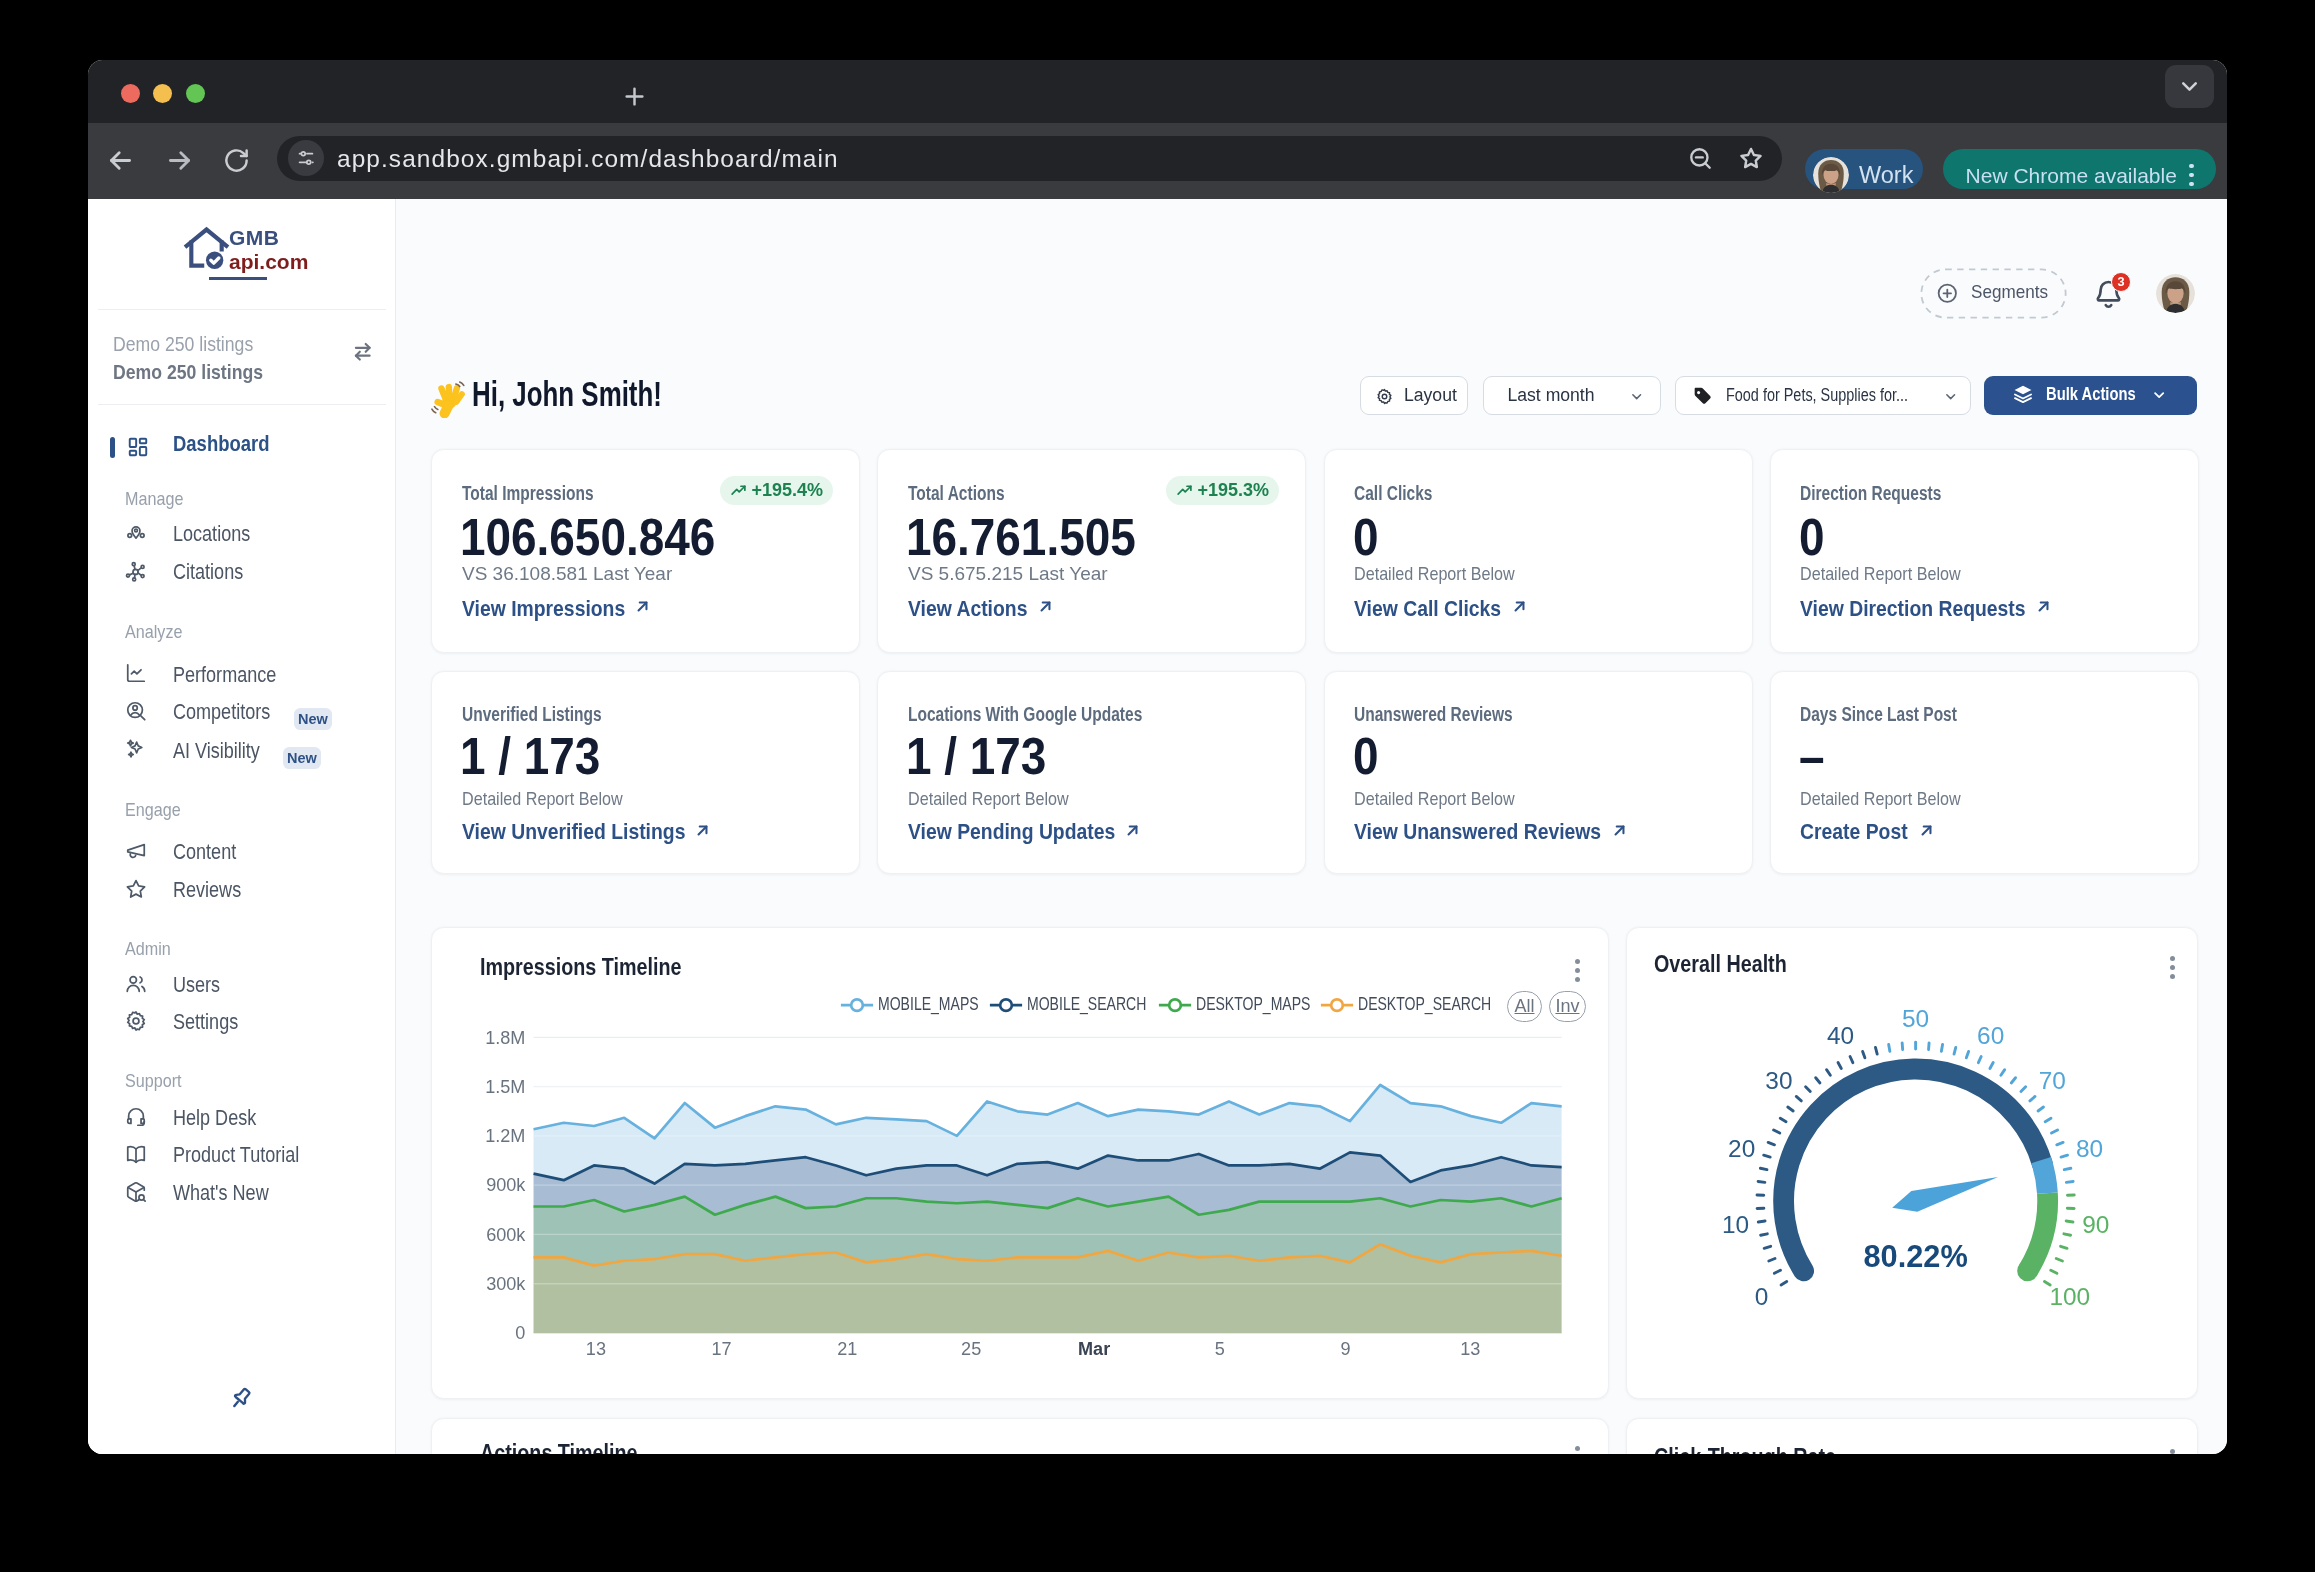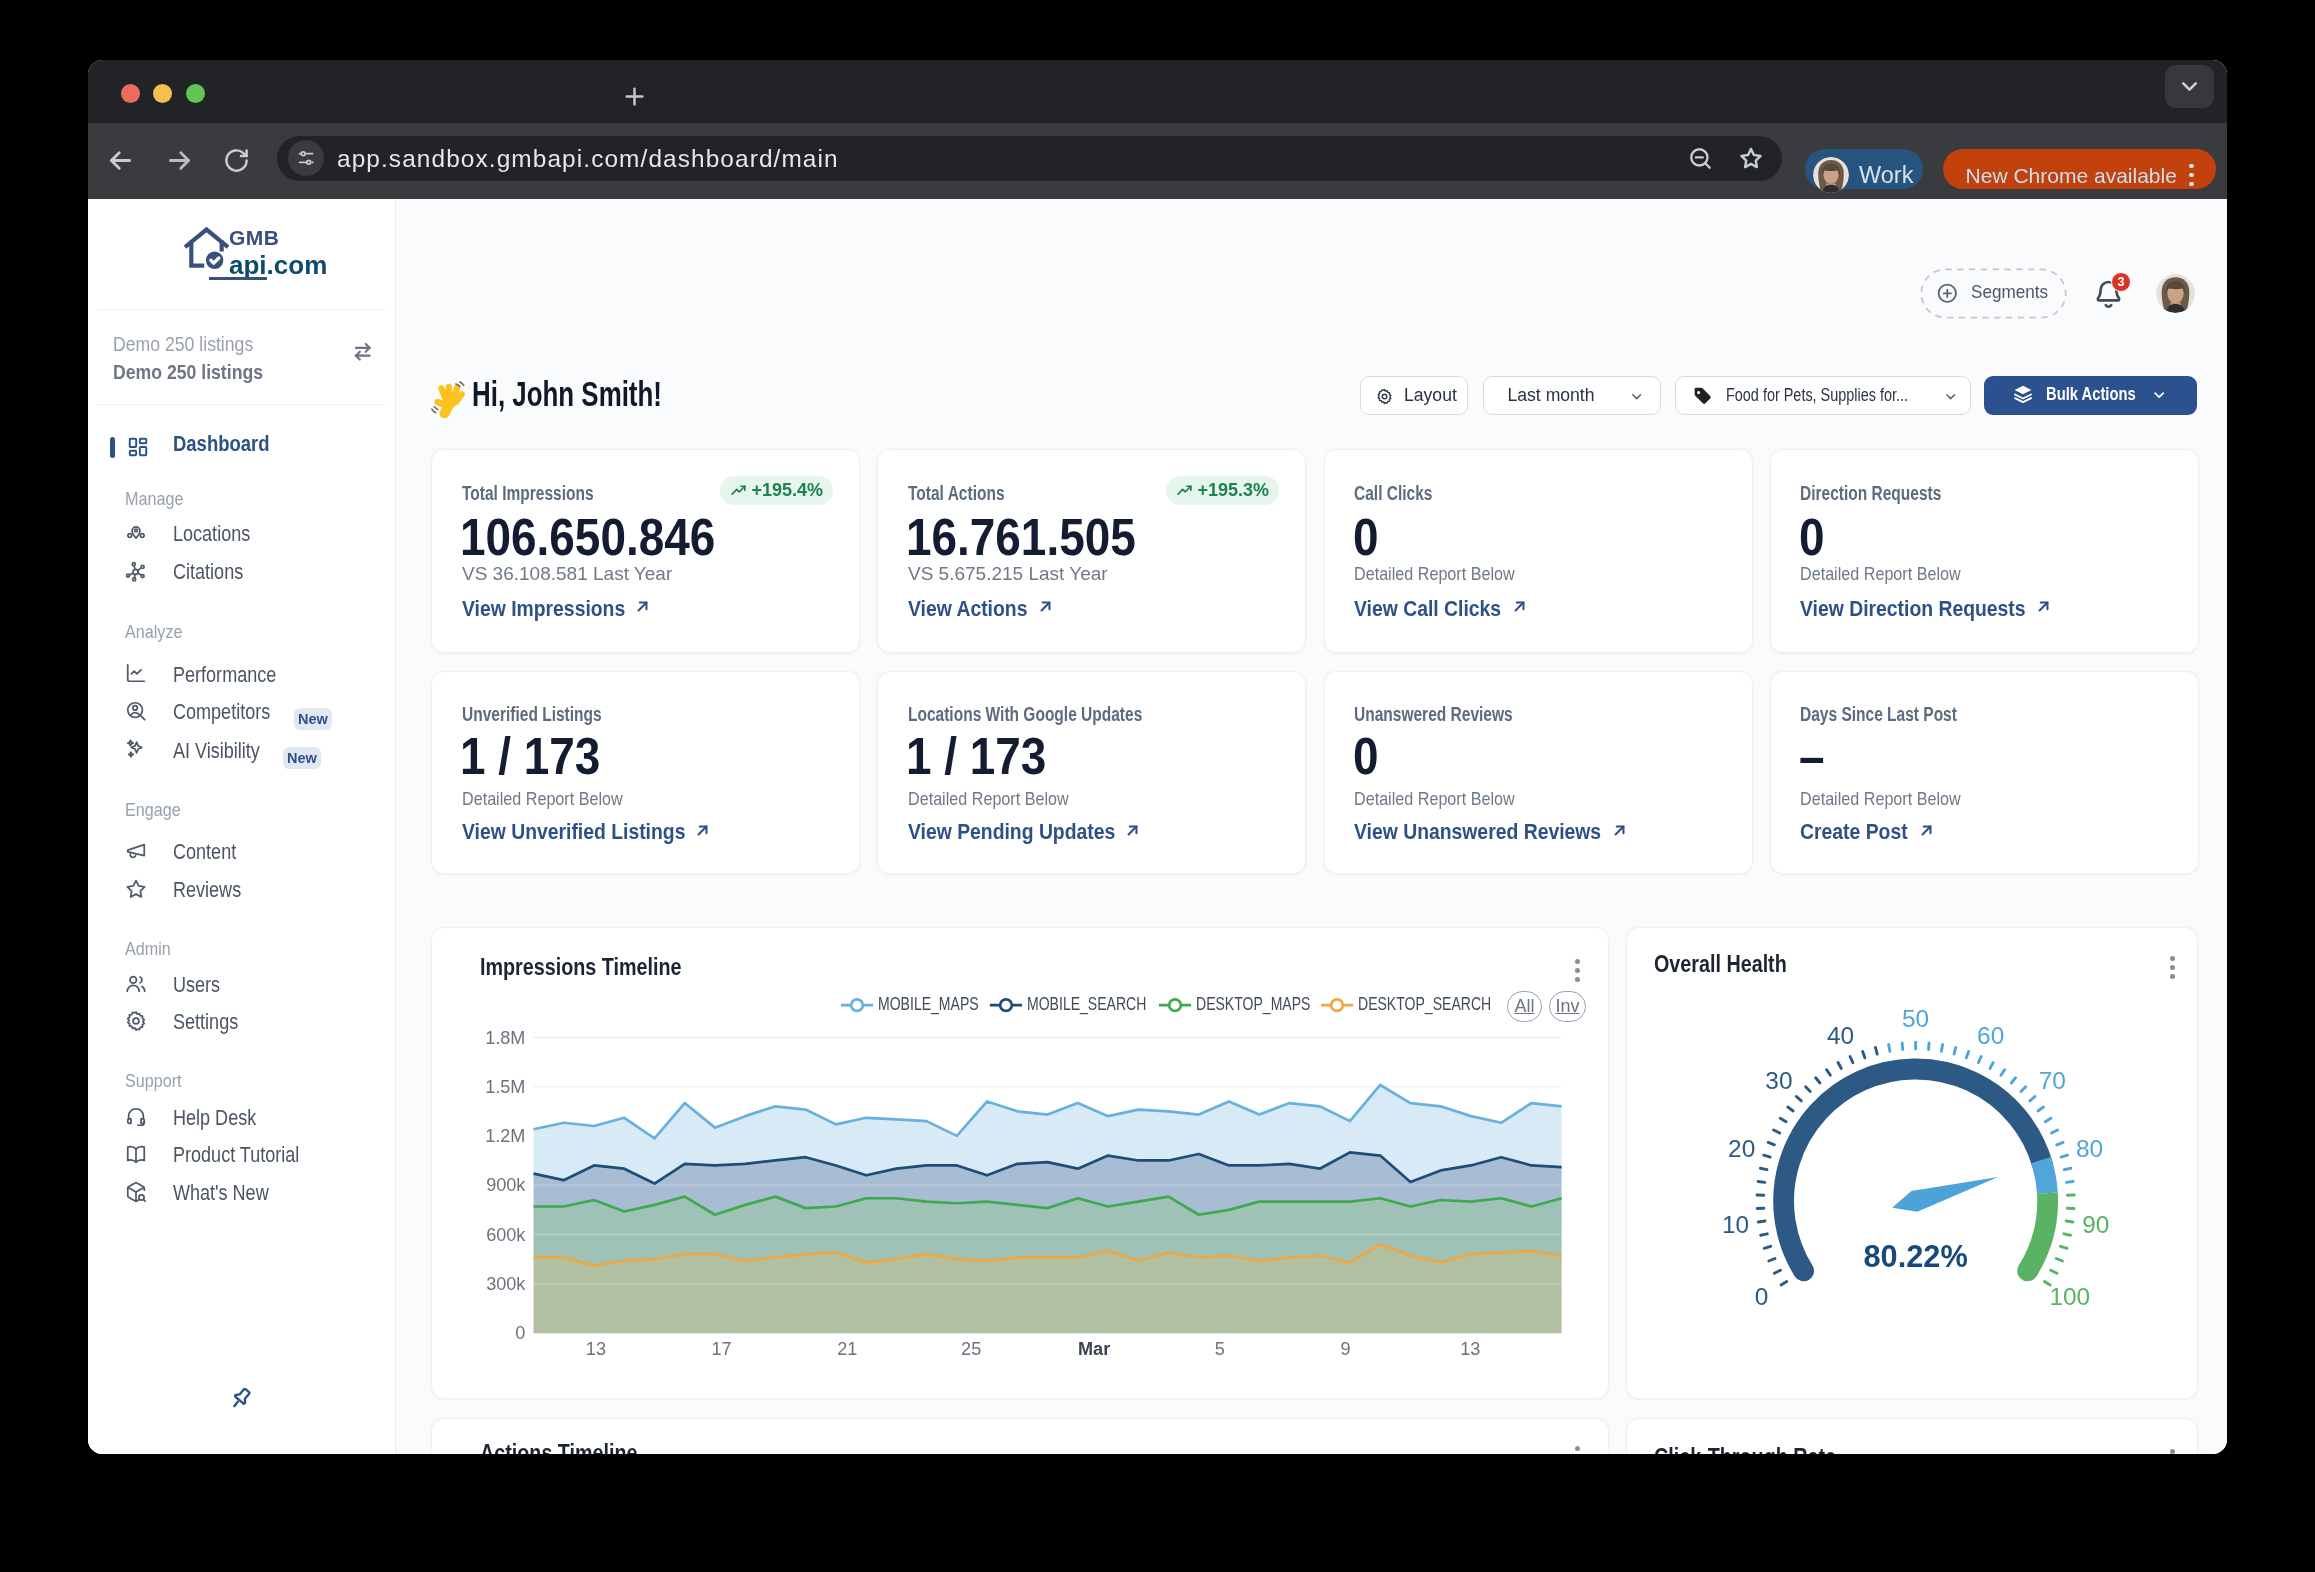--- a/index.html
+++ b/index.html
@@ -88,41 +88,41 @@
 <rect width="48" height="48" fill="#e6e1da"></rect>
 <path d="M7 22c0-12 7.5-18 17-18s17 6 17 18c0 10-2 19-4 24H11c-2-5-4-14-4-24Z" fill="#6b5a46"></path>
 <ellipse cx="24" cy="24" rx="10" ry="12" fill="#cba287"></ellipse>
 <path d="M24 36c3.5 0 6.5-1.5 6.5-1.5L30 41H18l-.5-6.5S20.5 36 24 36Z" fill="#bf977d"></path>
 <path d="M12 48c1.5-8 6-11 12-11s10.5 3 12 11Z" fill="#2e2e30"></path>
 <path d="M12 25c-1-9 3-16 12-16s13 7 12 16c-1-4-2-6-4-7.5-2 1.5-14 1.5-16 0-2 1.5-3 3.5-4 7.5Z" fill="#59483a"></path>
 </g>
           </svg></div>
       <span style="position:absolute;left:54px;font-size:23.5px;color:#d3e2f0;top:12.7px">Work</span>
     </div>
-    <div class="chip" style="left:1855px;width:273px;background:#c2410c">
+    <div class="chip" style="left:1855px;width:273px;background:#0f766e">
       <span style="position:absolute;left:22.6px;top:14.5px;font-size:21px;color:#c9dff2;white-space:nowrap">New Chrome available</span>
       <div style="position:absolute;left:246px;top:14.5px">
         <div style="width:4.5px;height:4.5px;border-radius:50%;background:#cfe3f3;margin-bottom:4.5px"></div>
         <div style="width:4.5px;height:4.5px;border-radius:50%;background:#cfe3f3;margin-bottom:4.5px"></div>
         <div style="width:4.5px;height:4.5px;border-radius:50%;background:#cfe3f3"></div>
       </div>
     </div>
   </div>
 
   <div class="app">
     <div class="sidebar">
       <div style="position:absolute;left:95px;top:25px"><svg width="47" height="49" viewBox="0 0 26 27" fill="none" stroke="#3b4f7e" stroke-width="2.3" stroke-linecap="square">
             <path d="M2 12 13 3l11 9"></path>
             <path d="M4.6 10.2V23h6"></path>
             <path d="M21.4 10.2V14"></path>
             <circle cx="17.5" cy="20" r="4.8" fill="#3b4f7e" stroke="none"></circle>
             <path d="m15.4 20 1.6 1.6 2.8-2.8" stroke="#fff" stroke-width="1.9" stroke-linecap="round" stroke-linejoin="round"></path>
           </svg></div>
       <div style="position:absolute;left:141px;top:27px;font-size:21px;font-weight:bold;color:#3b4f7e;letter-spacing:0.5px">GMB</div>
-      <div style="position:absolute;left:141px;top:51px;font-size:26px;font-weight:bold;color:#0c4a6e">api.com</div>
+      <div style="position:absolute;left:141px;top:51px;font-size:21px;font-weight:bold;color:#7f1d1d">api.com</div>
       <div style="position:absolute;left:121px;top:78px;width:58px;height:3.2px;background:#3b4f7e"></div>
       <div style="position:absolute;left:10px;top:110px;width:288px;height:1.4px;background:#eceef1"></div>
       <div style="position:absolute;left:25px;top:133px;font-size:21px;color:#99a1ac;transform:scaleX(.84);transform-origin:0 50%;white-space:nowrap">Demo 250 listings</div>
       <div style="position:absolute;left:25px;top:161px;font-size:21px;font-weight:600;color:#6e7683;transform:scaleX(.84);transform-origin:0 50%;white-space:nowrap">Demo 250 listings</div>
       <svg width="23.5" height="23.5" viewBox="0 0 24 24" fill="none" stroke="#6b7280" stroke-width="2.2" stroke-linecap="round" stroke-linejoin="round" style="position:absolute;left:263px;top:141px">
           <path d="m15 4 4 4-4 4"></path>
           <path d="M19 8H5"></path>
           <path d="m9 20-4-4 4-4"></path>
           <path d="M5 16h14"></path>
         </svg>

